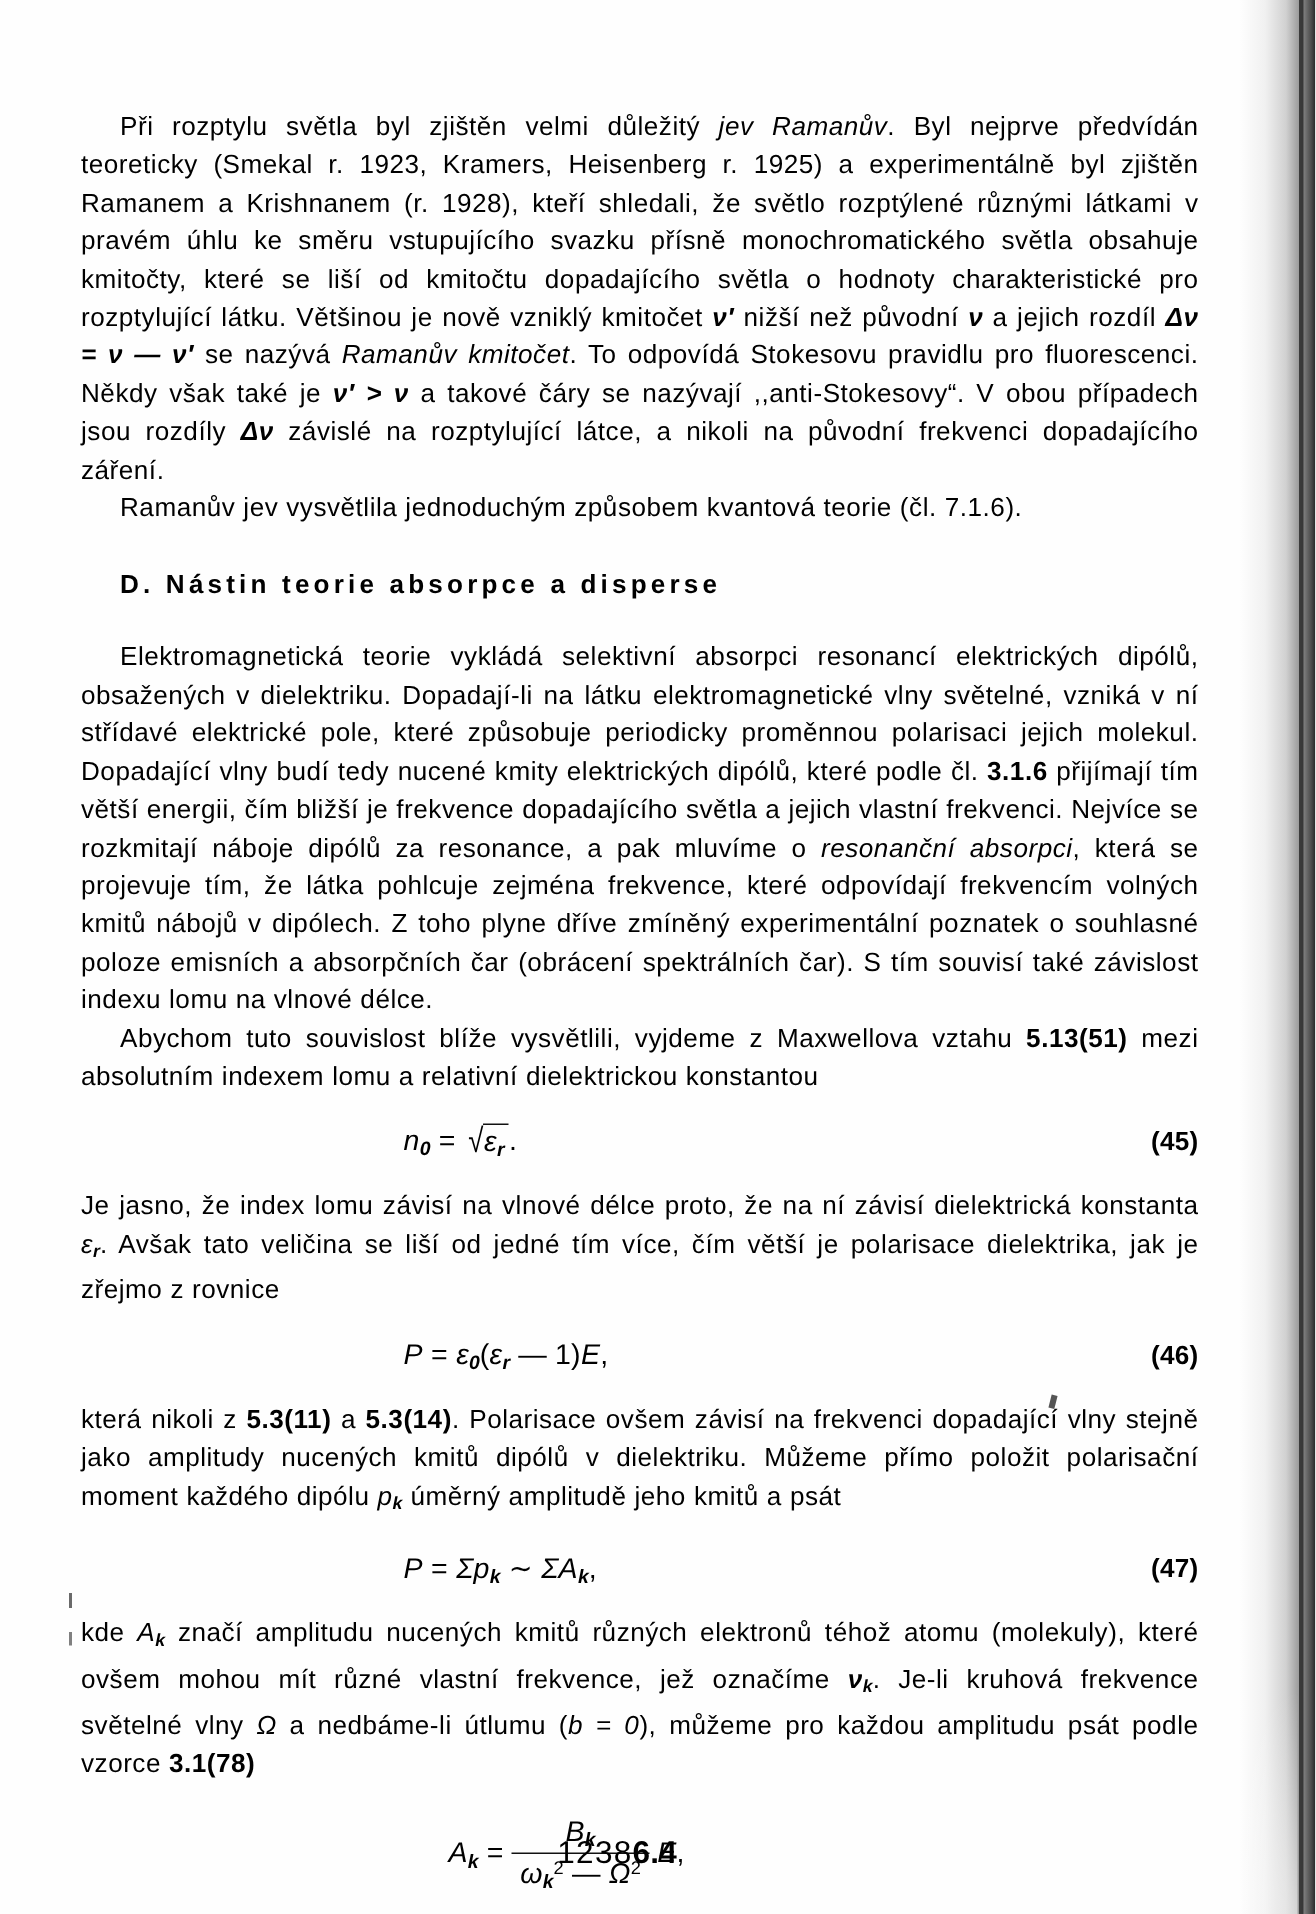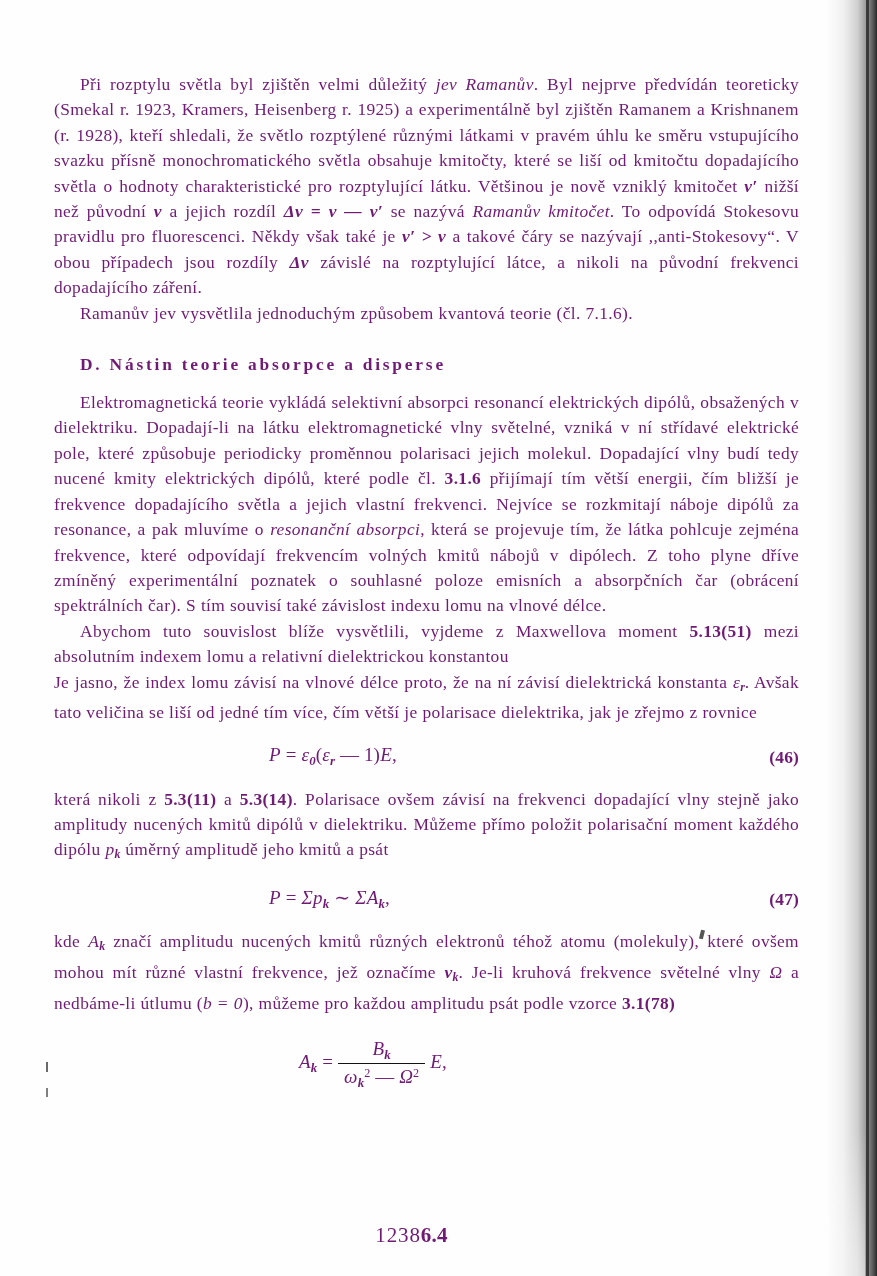--- a/index.html
+++ b/index.html
@@ -7,22 +7,22 @@
     padding: 0;
     background: #ffffff;
   }
 
   .page {
     position: relative;
     width: 877px;
     height: 1276px;
     background: #fefefe;
     overflow: hidden;
-    font-family: Liberation Serif, serif;
-    color: #701a75;
+    font-family: Liberation Sans, sans-serif;
+    color: #000000;
   }
 
   
   .binding-shadow {
     position: absolute;
     top: 0;
     right: 0;
     width: 70px;
     height: 100%;
     background: linear-gradient(to right,
@@ -73,21 +73,21 @@
     font-size: 17.4px;
     line-height: 25.4px;
     text-align: justify;
     text-justify: inter-word;
     letter-spacing: 0.02em;
     word-spacing: 0.01em;
   }
   p.indent { text-indent: 26px; }
 
   .section-heading {
-    margin: 26px 0 14px 26px;
+    margin: 26px 0 24px 26px;
     font-size: 17.4px;
     font-weight: bold;
     letter-spacing: 0.16em;
     line-height: 24px;
   }
 
   
   .eq-row {
     position: relative;
     display: flex;
@@ -211,22 +211,26 @@
   <div class="content">
 
     <p class="body indent"><span>Při rozptylu světla byl zjištěn velmi důležitý </span><i>jev Ramanův</i><span>. Byl nejprve předvídán teoreticky (Smekal r. 1923, Kramers, Heisenberg r. 1925) a experimentálně byl zjištěn Ramanem a Krishnanem (r. 1928), kteří shledali, že světlo rozptýlené různými látkami v pravém úhlu ke směru vstupujícího svazku přísně monochromatického světla obsahuje kmitočty, které se liší od kmitočtu dopadajícího světla o hodnoty charakteristické pro rozptylující látku. Většinou je nově vzniklý kmitočet </span><span class="nu">ν′</span><span> nižší než původní </span><span class="nu">ν</span><span> a jejich rozdíl </span><span class="nu">Δν = ν — ν′</span><span> se nazývá </span><i>Ramanův kmitočet</i><span>. To odpovídá Stokesovu pravidlu pro fluorescenci. Někdy však také je </span><span class="nu">ν′ &gt; ν</span><span> a takové čáry se nazývají ,,anti-Stokesovy“. V obou případech jsou rozdíly </span><span class="nu">Δν</span><span> závislé na rozptylující látce, a nikoli na původní frekvenci dopadajícího záření.</span></p>
 
     <p class="body indent">Ramanův jev vysvětlila jednoduchým způsobem kvantová teorie (čl. 7.1.6).</p>
 
     <div class="section-heading">D. Nástin teorie absorpce a disperse</div>
 
     <p class="body indent"><span>Elektromagnetická teorie vykládá selektivní absorpci resonancí elektrických dipólů, obsažených v dielektriku. Dopadají-li na látku elektromagnetické vlny světelné, vzniká v ní střídavé elektrické pole, které způsobuje periodicky proměnnou polarisaci jejich molekul. Dopadající vlny budí tedy nucené kmity elektrických dipólů, které podle čl. </span><b>3.1.6</b><span> přijímají tím větší energii, čím bližší je frekvence dopadajícího světla a jejich vlastní frekvenci. Nejvíce se rozkmitají náboje dipólů za resonance, a pak mluvíme o </span><i>resonanční absorpci</i><span>, která se projevuje tím, že látka pohlcuje zejména frekvence, které odpovídají frekvencím volných kmitů nábojů v dipólech. Z toho plyne dříve zmíněný experimentální poznatek o souhlasné poloze emisních a absorpčních čar (obrácení spektrálních čar). S tím souvisí také závislost indexu lomu na vlnové délce.</span></p>
 
-    <p class="body indent"><span>Abychom tuto souvislost blíže vysvětlili, vyjdeme z Maxwellova moment </span><b>5.13(51)</b><span> mezi absolutním indexem lomu a relativní dielektrickou konstantou</span></p>
-
+    <p class="body indent"><span>Abychom tuto souvislost blíže vysvětlili, vyjdeme z Maxwellova vztahu </span><b>5.13(51)</b><span> mezi absolutním indexem lomu a relativní dielektrickou konstantou</span></p>
+
+    <div class="eq-row">
+      <div class="eq-body"><i class="mv">n</i><sub>0</sub>&nbsp;<span class="up">=</span>&nbsp;<span class="sqrt"><span class="sqrt-sign up">√</span><span class="sqrt-body"><i class="greek">ε</i><sub>r</sub></span></span><span class="up">.</span></div>
+      <span class="eq-num">(45)</span>
+    </div>
 
     <p class="body"><span>Je jasno, že index lomu závisí na vlnové délce proto, že na ní závisí dielektrická konstanta </span><i class="greek"><span>ε</span><sub>r</sub></i><span>. Avšak tato veličina se liší od jedné tím více, čím větší je polarisace dielektrika, jak je zřejmo z rovnice</span></p>
 
     <div class="eq-row">
       <div class="eq-body"><i class="mv">P</i>&nbsp;<span class="up">=</span>&nbsp;<i class="greek">ε</i><sub>0</sub><span class="up">(</span><i class="greek">ε</i><sub>r</sub>&nbsp;<span class="up minus-long">—</span>&nbsp;<span class="up">1</span><span class="up">)</span><i class="mv">E</i><span class="up">,</span></div>
       <span class="eq-num">(46)</span>
     </div>
 
     <p class="body"><span>která nikoli z </span><b>5.3(11)</b><span> a </span><b>5.3(14)</b><span>. Polarisace ovšem závisí na frekvenci dopadající vlny stejně jako amplitudy nucených kmitů dipólů v dielektriku. Můžeme přímo položit polarisační moment každého dipólu </span><i class="mv"><span>p</span><sub class="bsub">k</sub></i><span> úměrný amplitudě jeho kmitů a psát</span></p>
 

